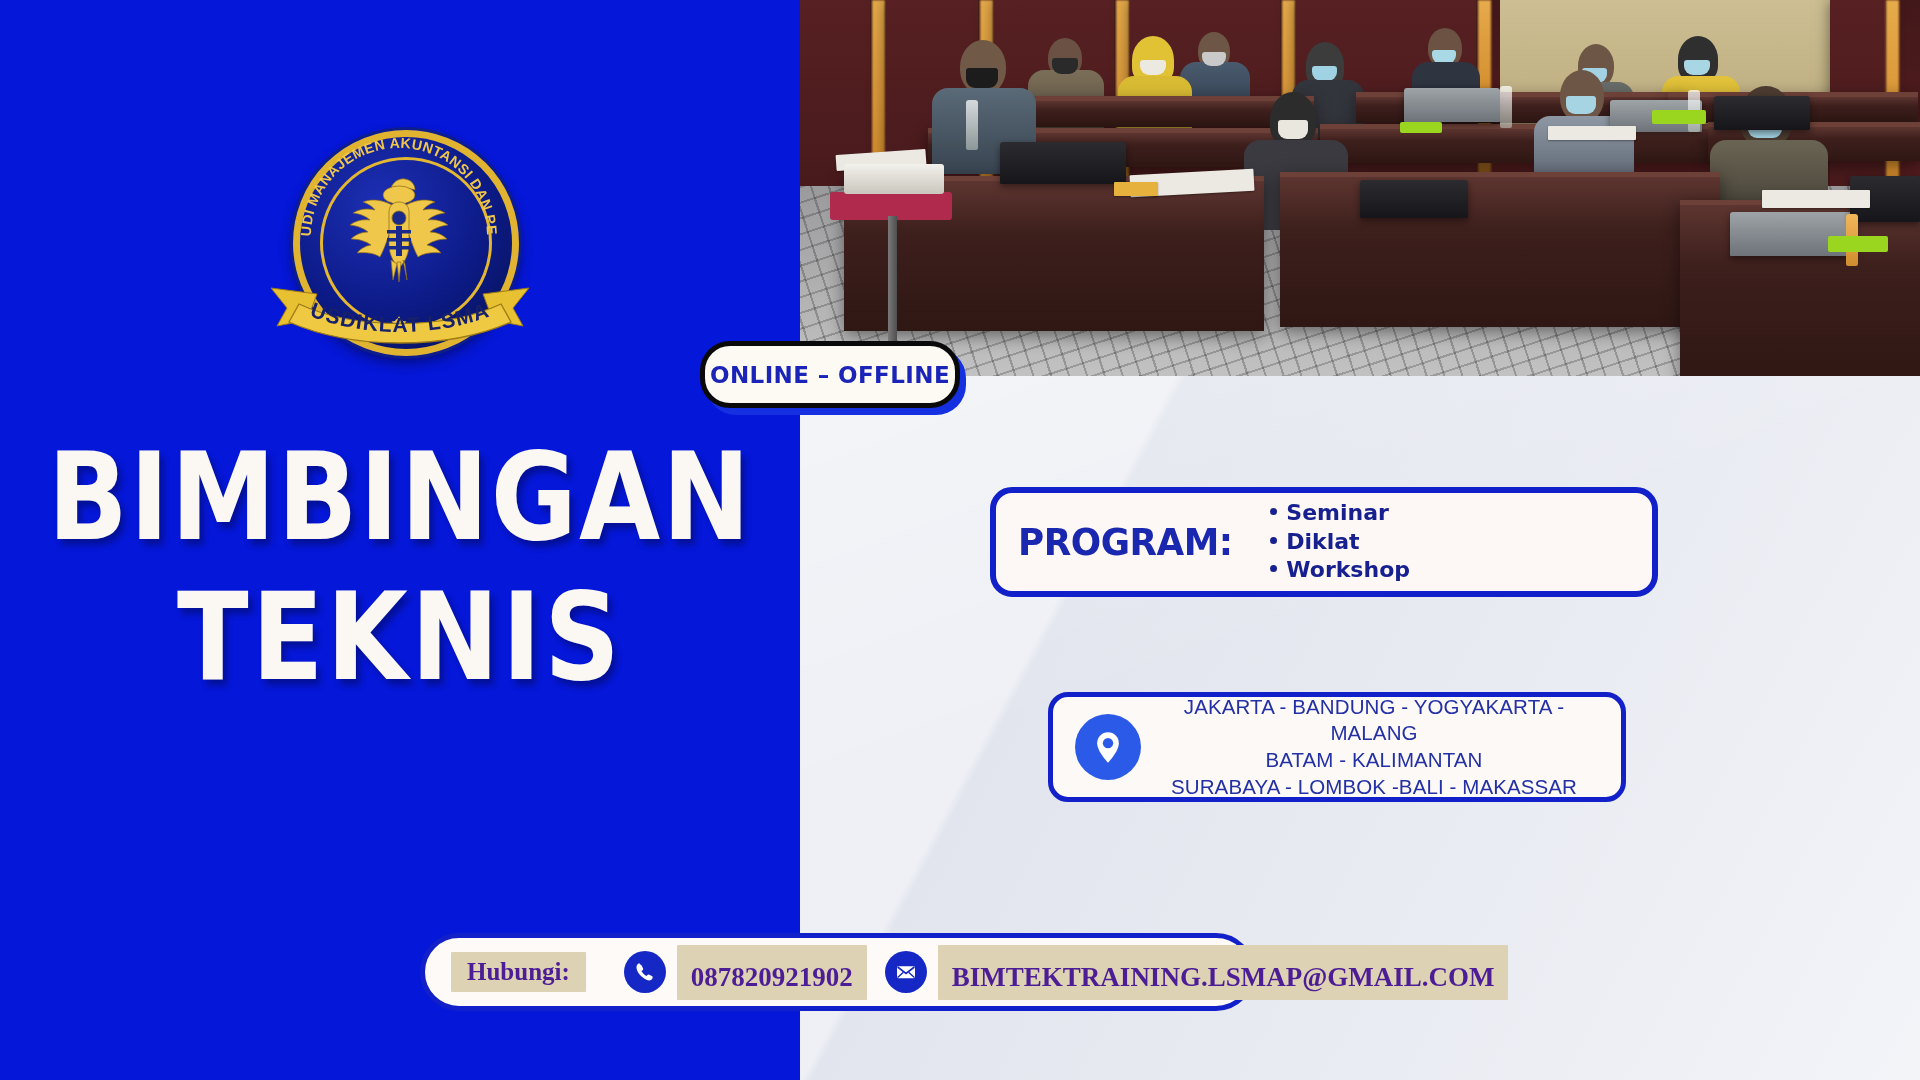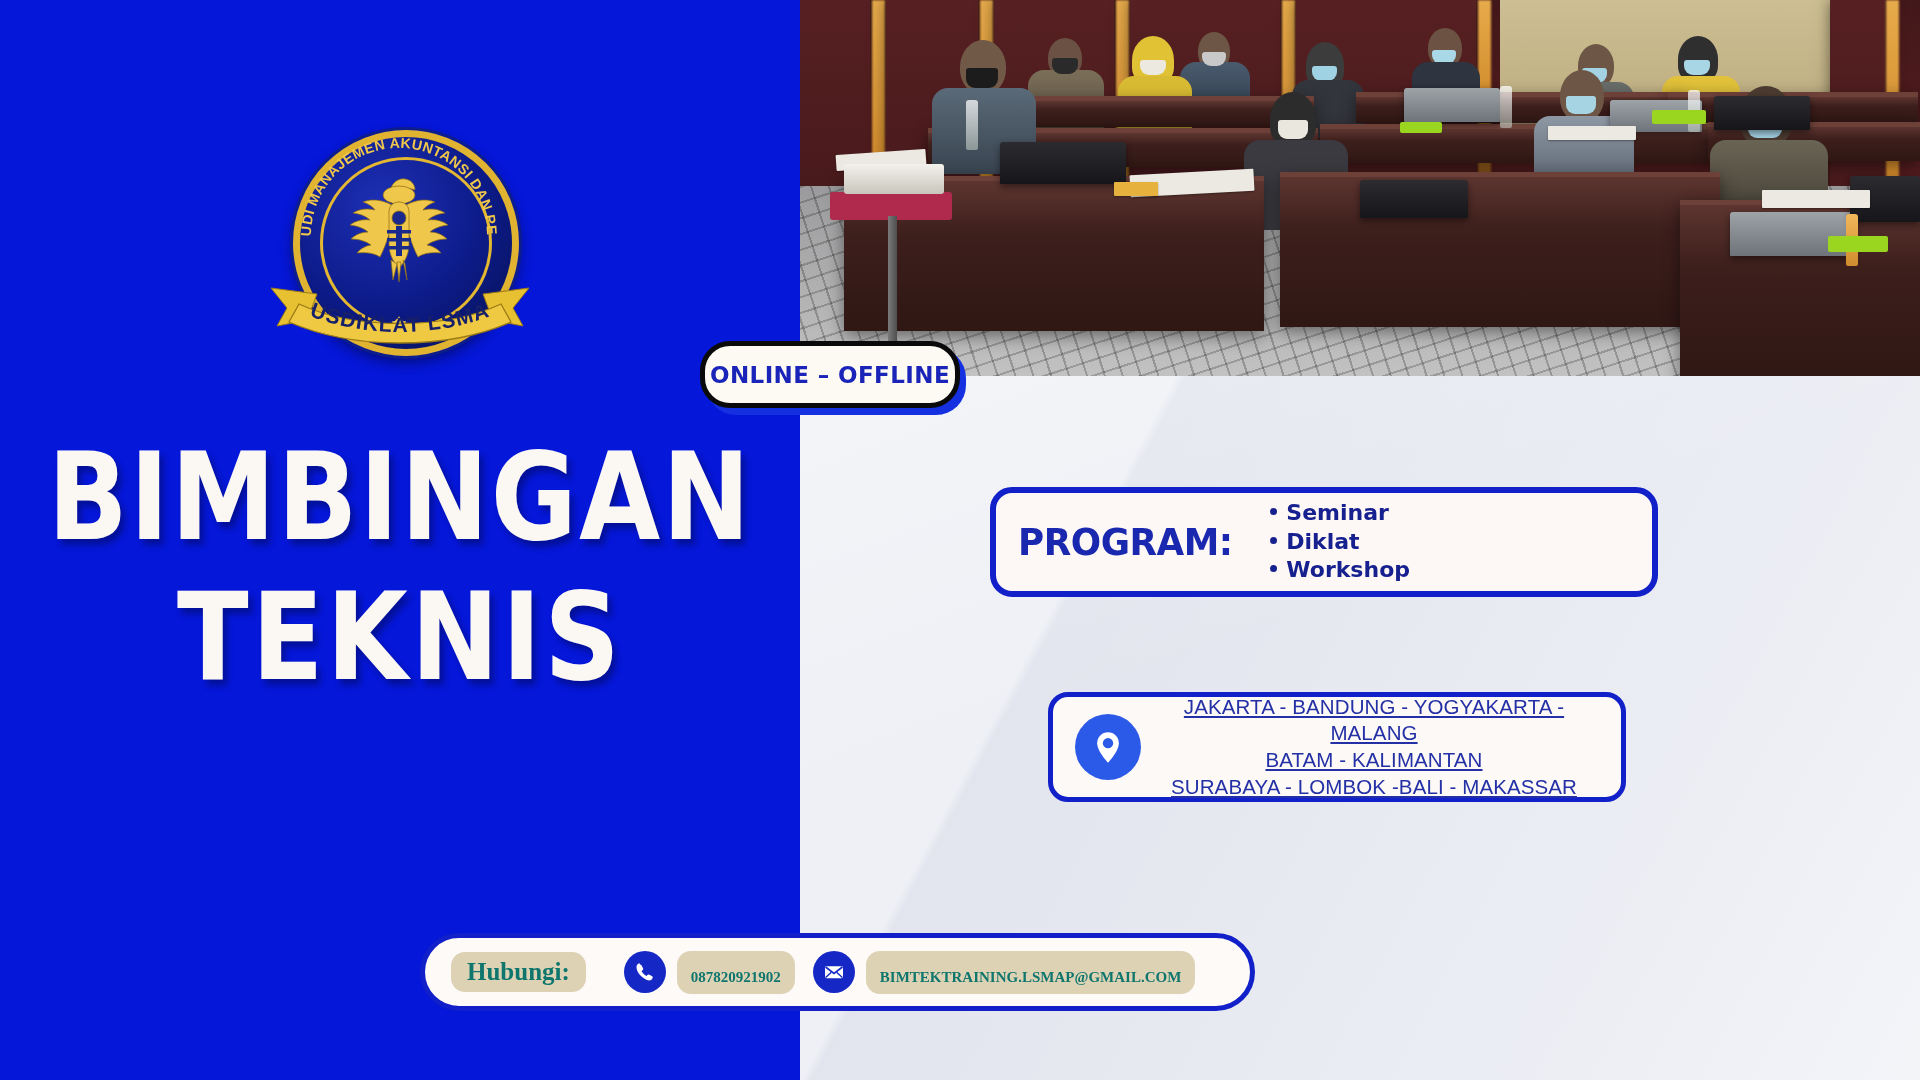--- a/index.html
+++ b/index.html
@@ -322,50 +322,49 @@
   }
   .loc-lines {
     flex: 1;
     text-align: center;
     padding-right: 14px;
     color: #2330a6;
     font-family: "Liberation Sans", sans-serif;
     font-size: 20.5px;
     line-height: 1.30;
     letter-spacing: 0.1px;
-    text-decoration: underline;
   }
 
   
   .contact-bar {
     position: absolute;
     left: 420px; top: 933px;
     width: 835px; height: 78px;
     background: #fdfaf7;
     border: 5px solid #1220c9;
     border-radius: 40px;
     display: flex;
     align-items: center;
     box-sizing: border-box;
     padding-left: 26px;
     gap: 18px;
   }
   .pill {
     background: #ded2b4;
-    border-radius: 14px;
+    border-radius: 1px;
     padding: 7px 16px 8px;
-    color: #0f766e;
+    color: #4c1d95;
     font-family: "Liberation Serif", serif;
     font-weight: 700;
     font-size: 25px;
     white-space: nowrap;
     line-height: 1;
   }
   .pill.small {
-    font-size: 15px;
+    font-size: 27px;
     padding: 19px 14px 9px;
   }
   .contact-group {
     display: flex;
     align-items: center;
     gap: 11px;
   }
   .cicon {
     flex: none;
     width: 42px; height: 42px;

